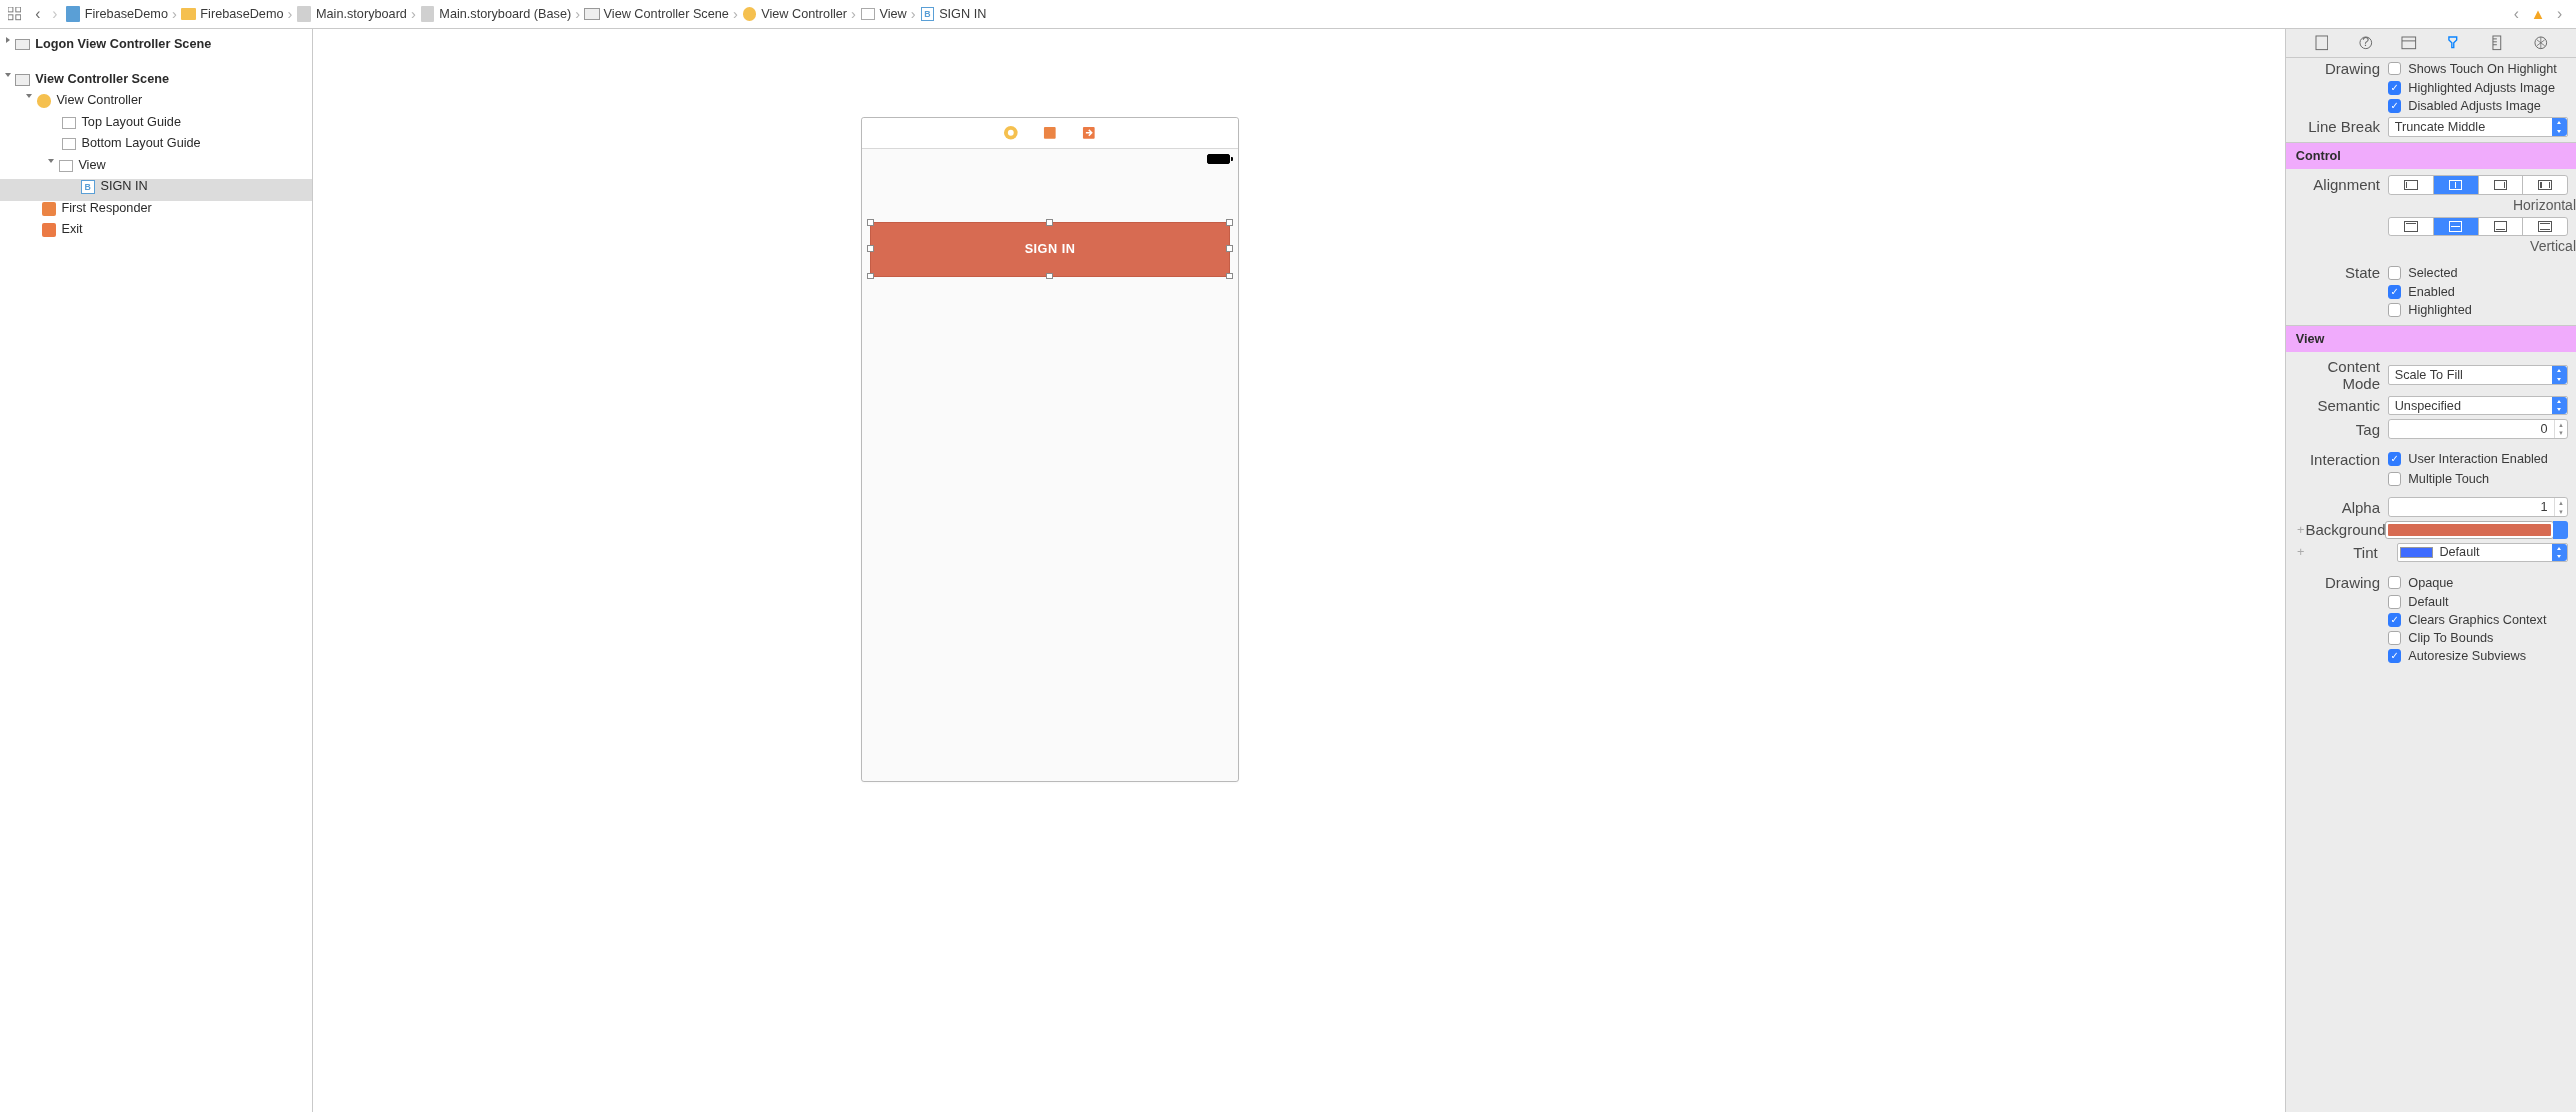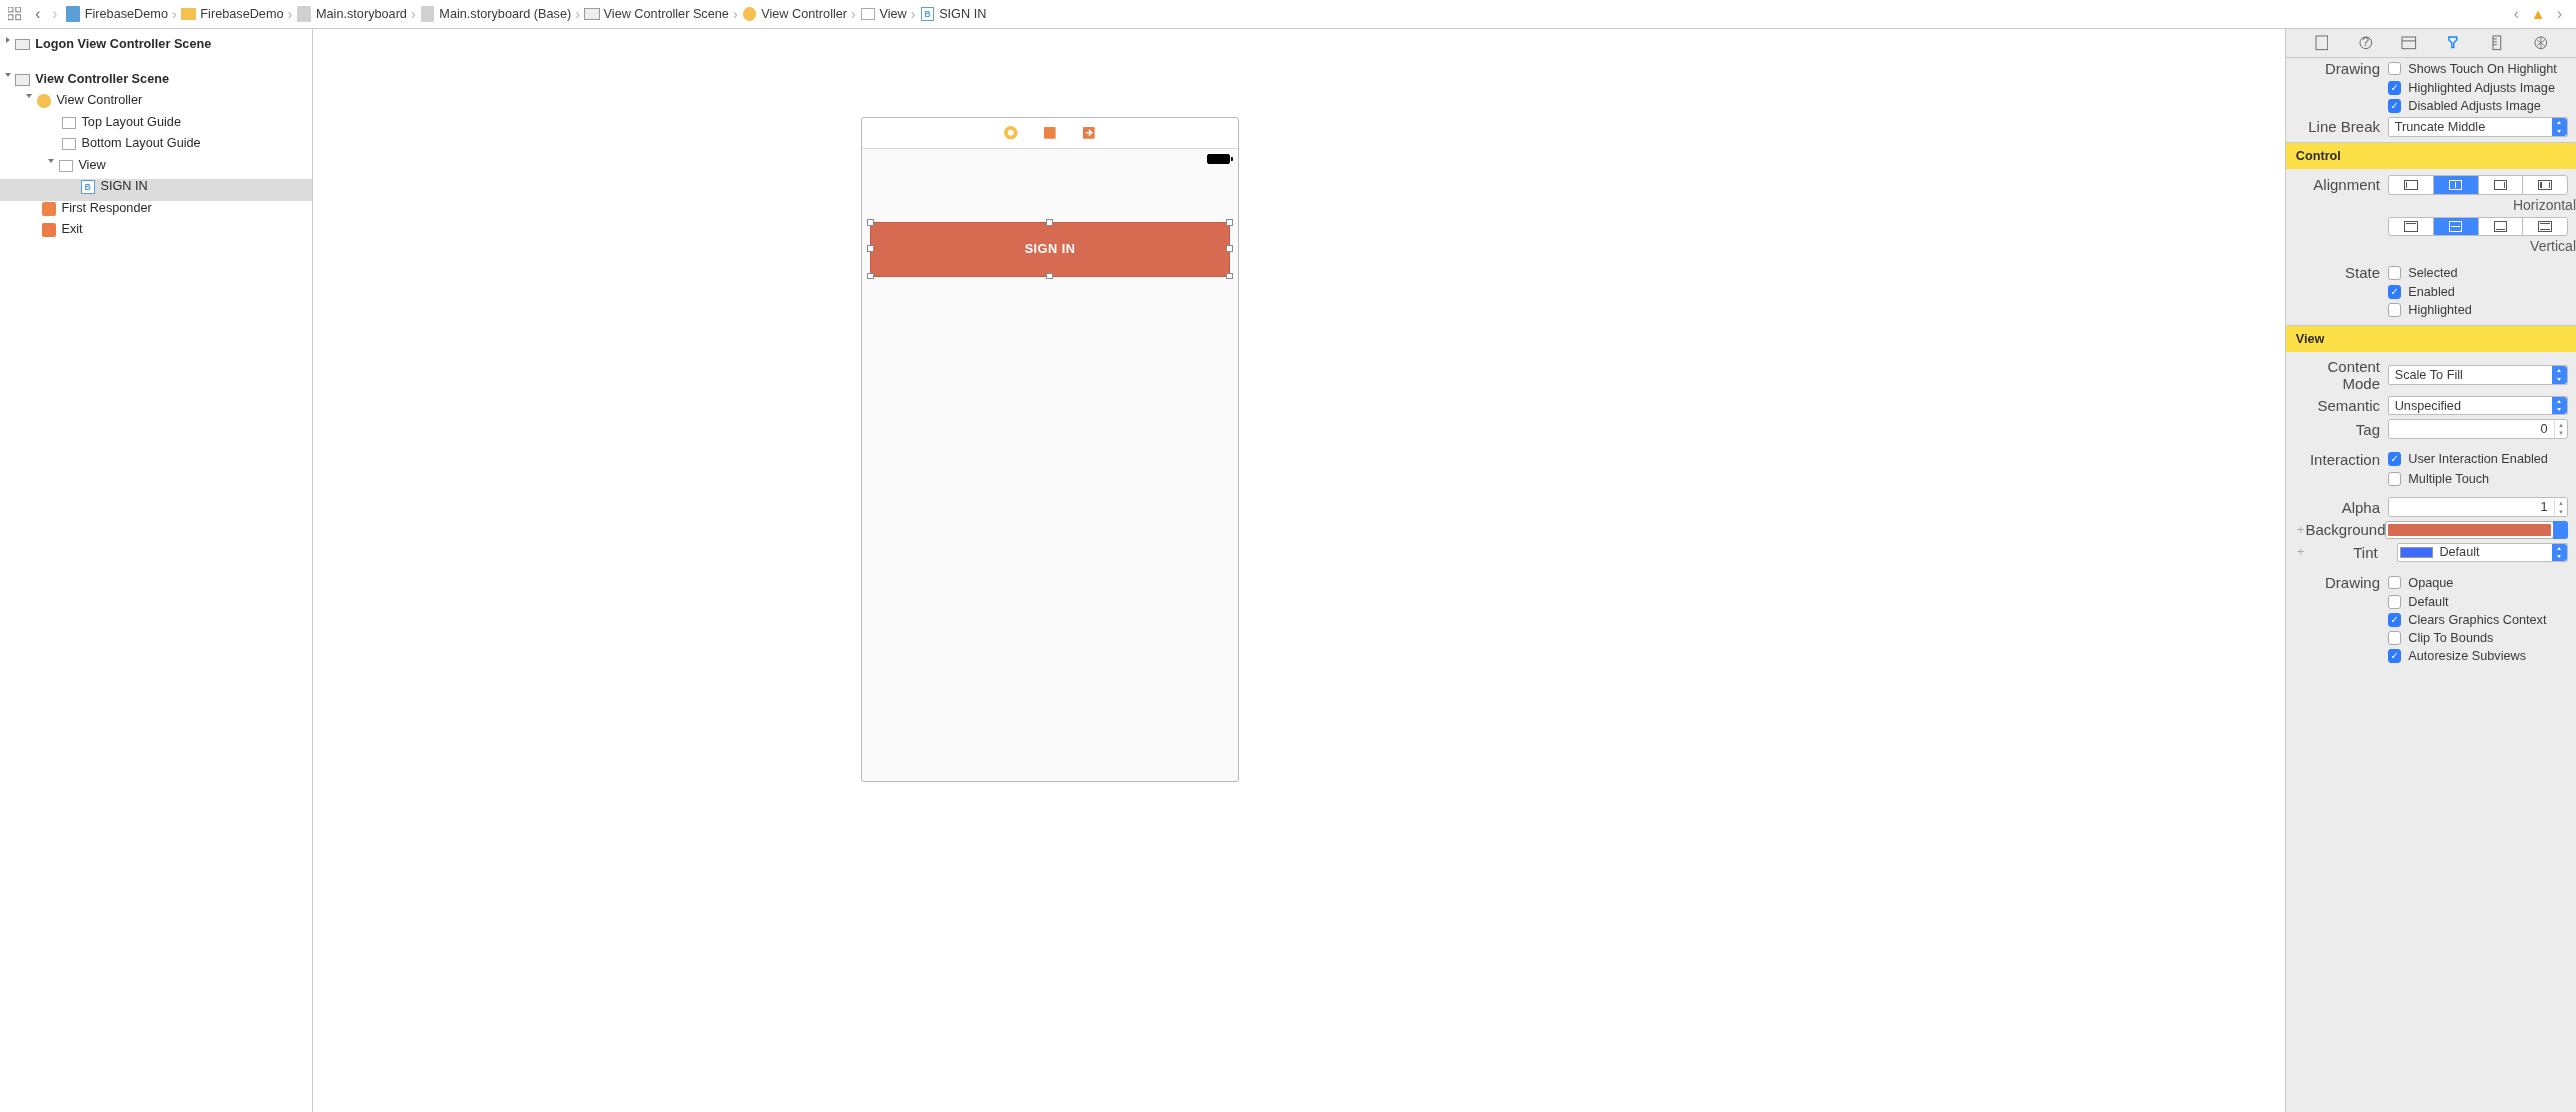--- a/index.html
+++ b/index.html
@@ -33,21 +33,21 @@
 .signin-btn { margin:53px 7.8px 0 7.8px; height:55px; background:#d76b52; border:1px solid #c45d46; display:flex; align-items:center; justify-content:center; color:#fff; font-weight:700; letter-spacing:0.5px; font-size:16.6px; position:relative;}
 .sel-handle { position:absolute; width:6.8px; height:6.8px; background:#fff; border:1px solid #8a8a8a;}
 .h-tl{top:-3.9px;left:-3.9px;} .h-tr{top:-3.9px;right:-3.9px;} .h-bl{bottom:-3.9px;left:-3.9px;} .h-br{bottom:-3.9px;right:-3.9px;}
 .h-tm{top:-3.9px;left:50%;margin-left:-3.9px;} .h-bm{bottom:-3.9px;left:50%;margin-left:-3.9px;}
 .h-ml{top:50%;left:-3.9px;margin-top:-3.9px;} .h-mr{top:50%;right:-3.9px;margin-top:-3.9px;}
 .rightpanel { width:291px; border-left:1px solid #c9c9c9; background:#ececec; display:flex; flex-direction:column; overflow:hidden;}
 .rp-tabs { height:29px; background:#ececec; border-bottom:1px solid #c9c9c9; display:flex; align-items:center; justify-content:space-around; padding:0 13.7px;}
 .rp-tab-icon { width:17.6px; height:17.6px; display:inline-flex; align-items:center; justify-content:center; color:#6a6a6a;}
 .rp-tab-icon.active { color:#0a84ff; }
 .insp { flex:1; overflow:hidden; font-size:11.7px; color:#3a3a3a; }
-.insp .section-title { font-weight:700; color:#2d2d2d; padding:5.9px 9.8px; border-top:1px solid #c9c9c9; background:#fde047;}
+.insp .section-title { font-weight:700; color:#2d2d2d; padding:5.9px 9.8px; border-top:1px solid #c9c9c9; background:#f0abfc;}
 .insp .field { display:flex; align-items:center; padding:2px 7.8px; }
 .insp .flabel { width:94px; text-align:right; padding-right:7.8px; color:#4a4a4a; font-size:15px;}
 .insp .fcontrol { flex:1; display:flex; align-items:center; }
 .checkbox { width:13.7px; height:13.7px; border:1px solid #a9a9a9; border-radius:2.9px; background:#fff; margin-right:6.8px; display:inline-flex; align-items:center; justify-content:center;}
 .checkbox.checked { background:#2f7bff; border-color:#2f7bff;}
 .checkbox.checked:after { content:"✓"; color:#fff; font-size:9.8px; line-height:1;}
 .popup { flex:1; height:19.6px; background:#fff; border:1px solid #bcbcbc; border-radius:2px; display:flex; align-items:center; padding:0 5.9px; font-size:11.7px; position:relative;}
 .popup .arrow { position:absolute; right:0; top:0; bottom:0; width:15.6px; background:#3e87ff; border-radius:0 2.9px 2.9px 0; display:flex; align-items:center; justify-content:center;}
 .popup .arrow:after { content:""; border-left:2.9px solid transparent; border-right:2.9px solid transparent; border-top:3.9px solid #fff; position:absolute; bottom:2.9px;}
 .popup .arrow:before { content:""; border-left:2.9px solid transparent; border-right:2.9px solid transparent; border-bottom:3.9px solid #fff; position:absolute; top:2.9px;}

